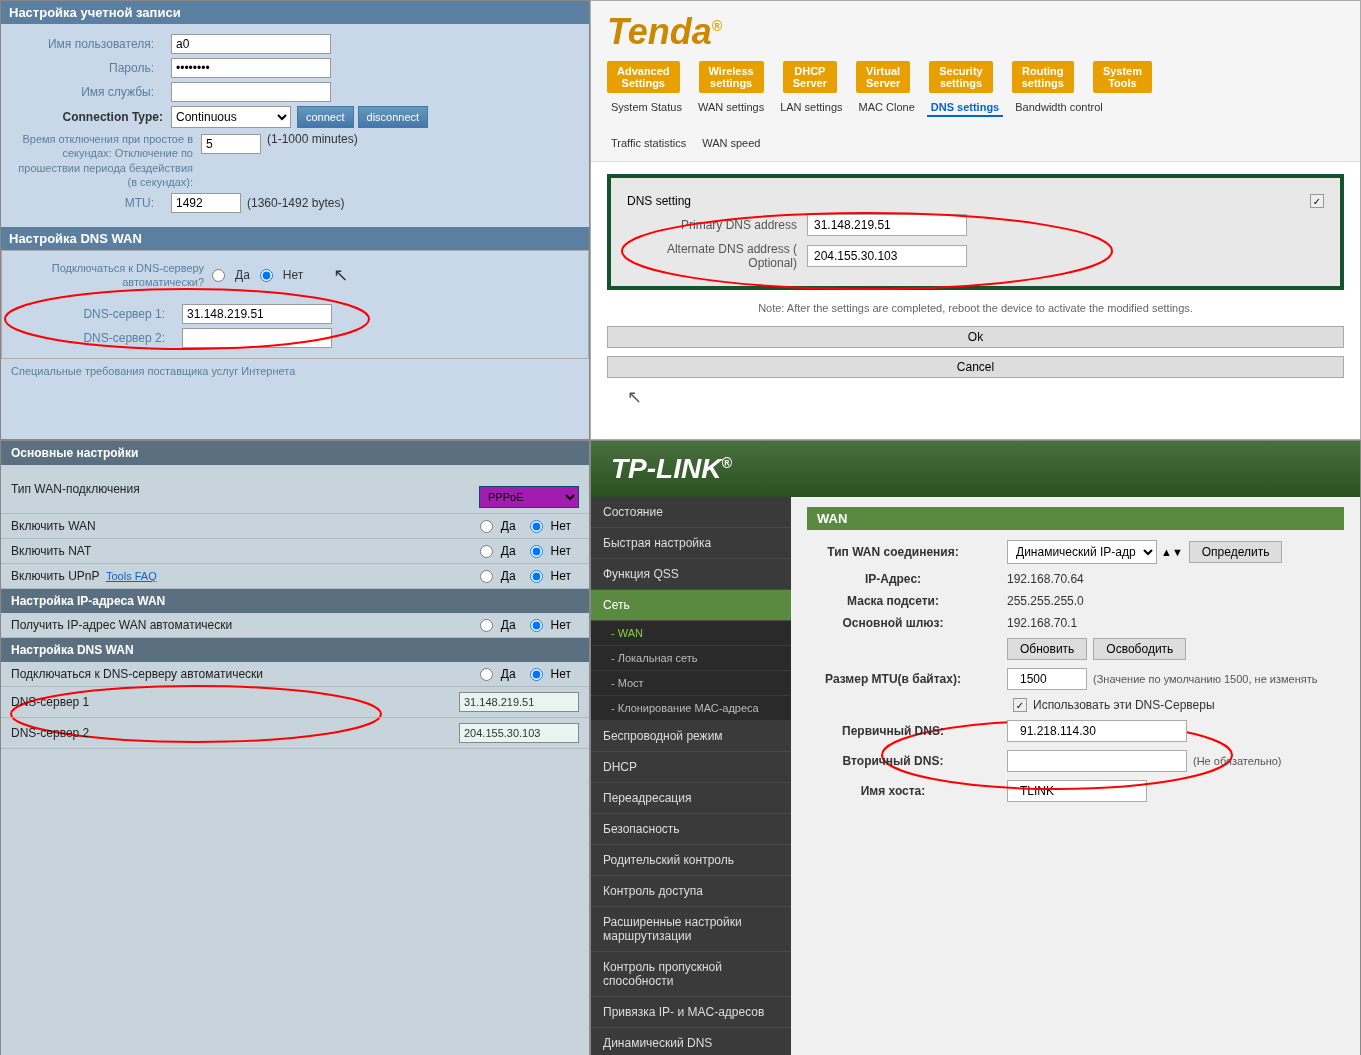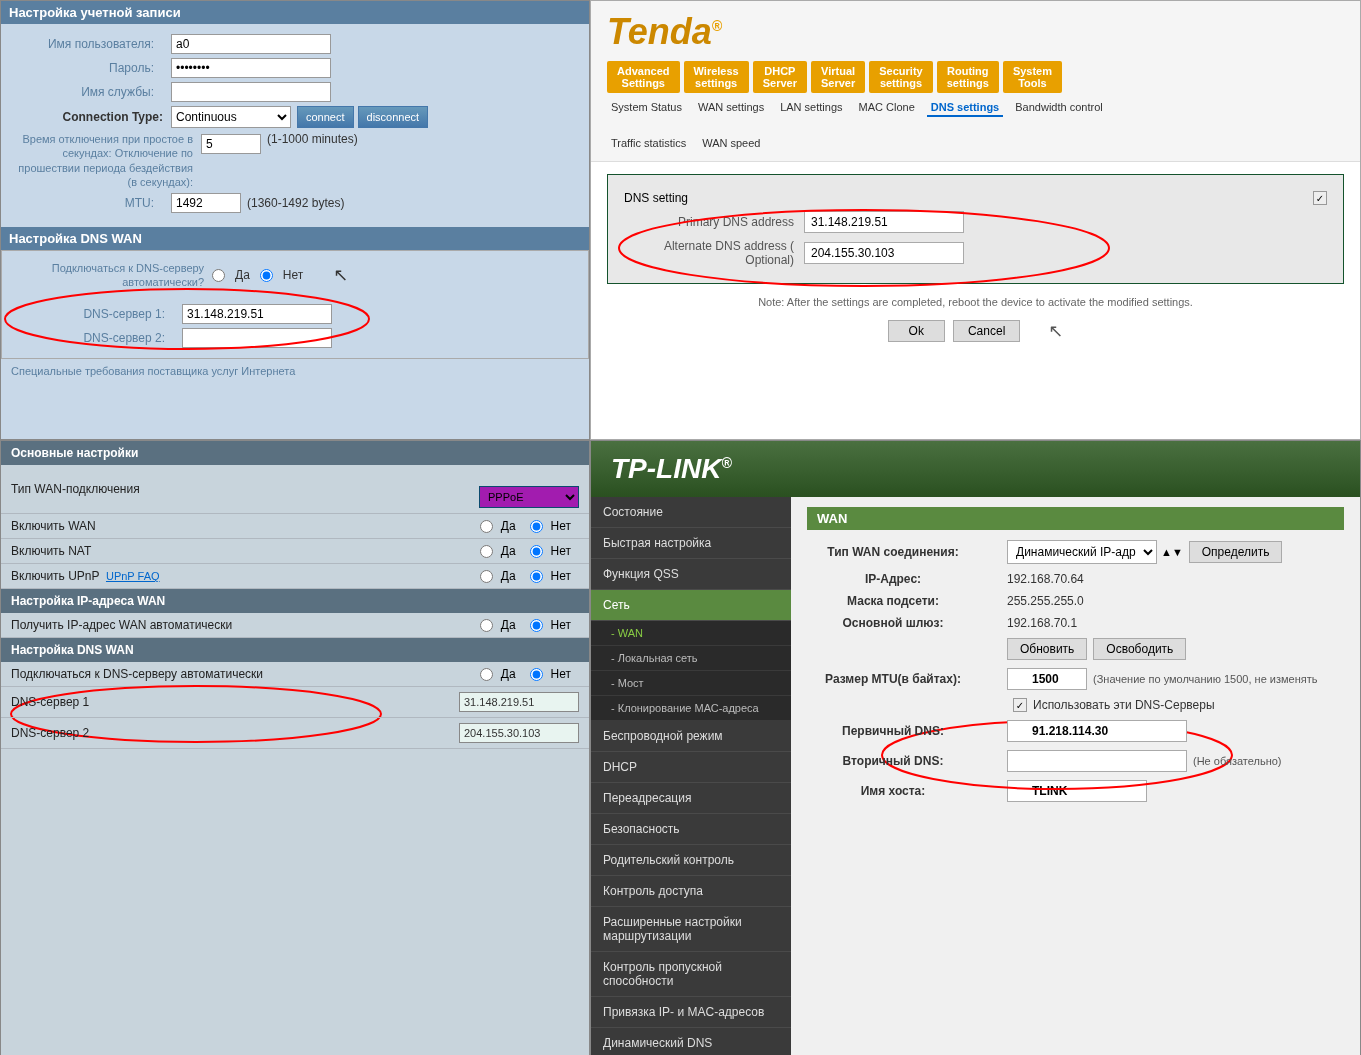--- a/index.html
+++ b/index.html
@@ -23,31 +23,31 @@
     .mtu-hint { font-size: 12px; color: #333; margin-left: 6px; }
     .dns-section { background: #c8d8e8; border: 1px solid #aaa; margin: 0; padding: 6px 10px; }
     .special-note { color: #5a7fa0; font-size: 11px; padding: 6px 10px; }
     .cursor-arrow { font-size: 18px; color: #333; }
 
     
     .panel-top-right { background: white; border: 1px solid #aaa; display: flex; flex-direction: column; }
     .tenda-header { background: #f5f5f5; border-bottom: 1px solid #ddd; padding: 10px 16px; }
     .tenda-logo { color: #e8a000; font-size: 36px; font-weight: bold; font-style: italic; }
     .tenda-logo span { color: #cc8800; }
-    .tenda-nav { display: flex; gap: 4px; margin-top: 8px; }
+    .tenda-nav { display: flex; gap: 19px; margin-top: 8px; }
     .tenda-nav-item { background: #e8a000; color: white; padding: 4px 10px; font-size: 11px; font-weight: bold; text-align: center; cursor: pointer; border-radius: 2px; }
     .tenda-subnav { display: flex; gap: 8px; margin-top: 4px; font-size: 11px; }
     .tenda-subnav-item { color: #333; padding: 2px 4px; cursor: pointer; }
     .tenda-subnav-item.active { color: #0066cc; font-weight: bold; border-bottom: 2px solid #0066cc; }
     .tenda-content { padding: 12px 16px; flex: 1; }
     .tenda-form-row { display: flex; align-items: center; margin: 6px 0; font-size: 12px; }
     .tenda-form-label { width: 180px; text-align: right; padding-right: 10px; color: #555; }
     .tenda-form-input { border: 1px solid #aaa; padding: 2px 6px; width: 160px; height: 22px; font-size: 12px; }
     .tenda-note { font-size: 11px; color: #666; margin: 12px 0; text-align: center; }
-    .tenda-buttons { display: flex; gap: 8px; justify-content: center; margin-top: 10px; }
+    .tenda-buttons { display: flex; gap: 8px; justify-content: center; margin-top: 10px; flex-direction: column; }
     .tenda-btn-ok { background: #ddd; border: 1px solid #aaa; padding: 3px 20px; cursor: pointer; font-size: 12px; }
     .tenda-btn-cancel { background: #ddd; border: 1px solid #aaa; padding: 3px 14px; cursor: pointer; font-size: 12px; }
     .dns-setting-row { display: flex; align-items: center; gap: 6px; margin: 6px 0; }
     .checkbox-icon { width: 14px; height: 14px; border: 1px solid #999; background: #eee; display: inline-flex; align-items: center; justify-content: center; font-size: 10px; }
 
     
     .panel-bottom-left { background: #c8d4dc; border: 1px solid #888; overflow-y: auto; }
     .bl-section-header { background: #5a7080; color: white; padding: 5px 10px; font-size: 12px; font-weight: bold; }
     .bl-row { display: flex; align-items: center; padding: 5px 10px; border-bottom: 1px solid #b0b8c0; }
     .bl-row-label { flex: 1; font-size: 12px; color: #222; }
@@ -67,21 +67,21 @@
     .tplink-menu-item { padding: 8px 12px; color: #ddd; font-size: 12px; cursor: pointer; border-bottom: 1px solid #4a4a4a; }
     .tplink-menu-item:hover, .tplink-menu-item.active { background: #5a8a40; color: white; }
     .tplink-menu-sub { padding: 6px 12px 6px 20px; color: #bbb; font-size: 11px; cursor: pointer; background: #2a2a2a; border-bottom: 1px solid #3a3a3a; }
     .tplink-menu-sub.active { color: #88cc44; }
     .tplink-content { flex: 1; padding: 10px 16px; background: #f0f0f0; overflow-y: auto; }
     .tplink-section-title { background: #5a8a40; color: white; padding: 4px 10px; font-size: 13px; font-weight: bold; margin-bottom: 10px; }
     .tplink-form-row { display: flex; align-items: center; margin: 8px 0; font-size: 12px; }
     .tplink-form-label { width: 200px; text-align: center; padding-right: 28px; color: #333; font-weight: bold; }
     .tplink-form-value { color: #333; font-size: 12px; }
     .tplink-btn { background: #ddd; border: 1px solid #aaa; padding: 3px 12px; cursor: pointer; font-size: 12px; }
-    .tplink-input { border: 1px solid #aaa; padding: 2px 24px; font-size: 12px; height: 22px; font-weight: bold; }
+    .tplink-input { border: 1px solid #aaa; padding: 2px 12px; font-size: 12px; height: 22px; }
     .tplink-input-sm { width: 80px; }
     .tplink-input-md { width: 140px; }
     .tplink-input-lg { width: 180px; }
     .checkbox-row { display: flex; align-items: center; gap: 6px; margin: 6px 0; }
     .tplink-select { border: 1px solid #aaa; background: white; padding: 2px 4px; font-size: 12px; height: 24px; width: 150px; }
 
     
     .grid-container { display: grid; grid-template-columns: 590px 1fr; grid-template-rows: 440px 1fr; width: 1361px; height: 1055px; }
   </style>
 </head>
@@ -182,21 +182,21 @@
             <span class="tenda-subnav-item">Bandwidth control</span>
           </div>
           <div class="tenda-subnav" style="margin-top:18px;">
             <span class="tenda-subnav-item">Traffic statistics</span>
             <span class="tenda-subnav-item">WAN speed</span>
           </div>
         </div>
       </div>
     </div>
     <div class="tenda-content">
-      <div style="background:#e8e8e8; border:1px solid #14532d; padding:10px 16px; margin-bottom:10px;">
+      <div style="background:#e8e8e8; border:4px solid #14532d; padding:10px 16px; margin-bottom:10px;">
         <div class="dns-setting-row">
           <span style="margin-right:auto;">DNS setting</span>
           <div class="checkbox-icon">✓</div>
         </div>
         <div style="position:relative;">
           <svg style="position:absolute;top:-8px;left:-10px;width:500px;height:90px;pointer-events:none;" viewBox="0 0 500 90">
             <ellipse cx="250" cy="45" rx="245" ry="38" fill="none" stroke="red" stroke-width="2"></ellipse>
           </svg>
           <div class="tenda-form-row">
             <span class="tenda-form-label">Primary DNS address</span>
@@ -237,21 +237,21 @@
     <div class="bl-row">
       <span class="bl-row-label">Включить NAT</span>
       <div class="bl-row-value">
         <input type="radio" name="nat_en" class="bl-radio" style="">
           <span class="bl-radio-label">Да</span>
         <input type="radio" name="nat_en" class="bl-radio" checked="" style="">
           <span class="bl-radio-label">Нет</span>
       </div>
     </div>
     <div class="bl-row">
-      <span class="bl-row-label">Включить UPnP &nbsp;<a href="#" style="color:#0066cc;font-size:11px;">UPnP FAQ</a></span>
+      <span class="bl-row-label">Включить UPnP &nbsp;<a href="#" style="color:#0066cc;font-size:11px;">Tools FAQ</a></span>
       <div class="bl-row-value">
         <input type="radio" name="upnp_en" class="bl-radio" style="">
           <span class="bl-radio-label">Да</span>
         <input type="radio" name="upnp_en" class="bl-radio" checked="" style="">
           <span class="bl-radio-label">Нет</span>
       </div>
     </div>
 
     <div class="bl-section-header">Настройка IP-адреса WAN</div>
     <div class="bl-row">

